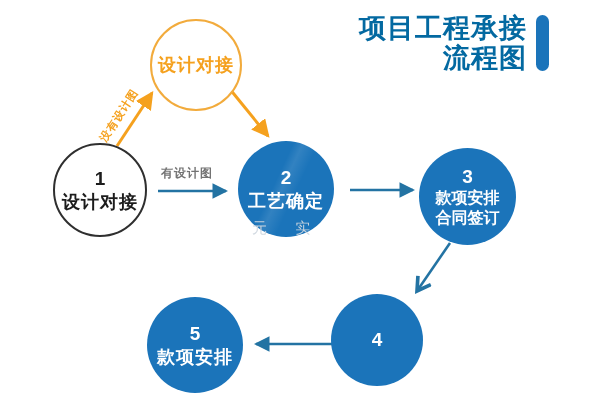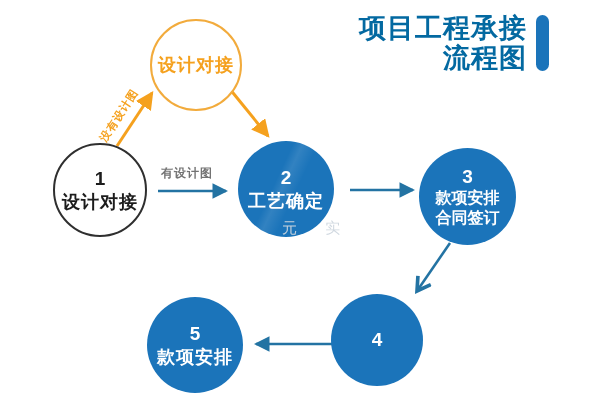--- a/index.html
+++ b/index.html
@@ -51,21 +51,21 @@
     text-align:right;color:#0369a1;font-weight:bold;
     font-size:27px;line-height:30px;letter-spacing:1px;white-space:nowrap;
   }
   .title-bar{
     width:13px;height:56px;border-radius:7px;background:#1b74ba;margin-left:9px;flex:0 0 auto;
   }
 
   
   .watermark{
     position:absolute;left:252px;top:219px;z-index:6;
-    font-size:15px;letter-spacing:12px;color:rgba(205,214,222,.95);white-space:nowrap;margin-left:30px;
+    font-size:15px;letter-spacing:12px;color:rgba(205,214,222,.95);white-space:nowrap;
   }
 </style>
 </head>
 <body>
 
 <div class="stage">
 
   <svg class="edges" viewBox="0 0 600 400">
     <defs>
       <marker id="mOrange" markerWidth="6" markerHeight="6" refX="5.2" refY="3" orient="auto" markerUnits="strokeWidth">

